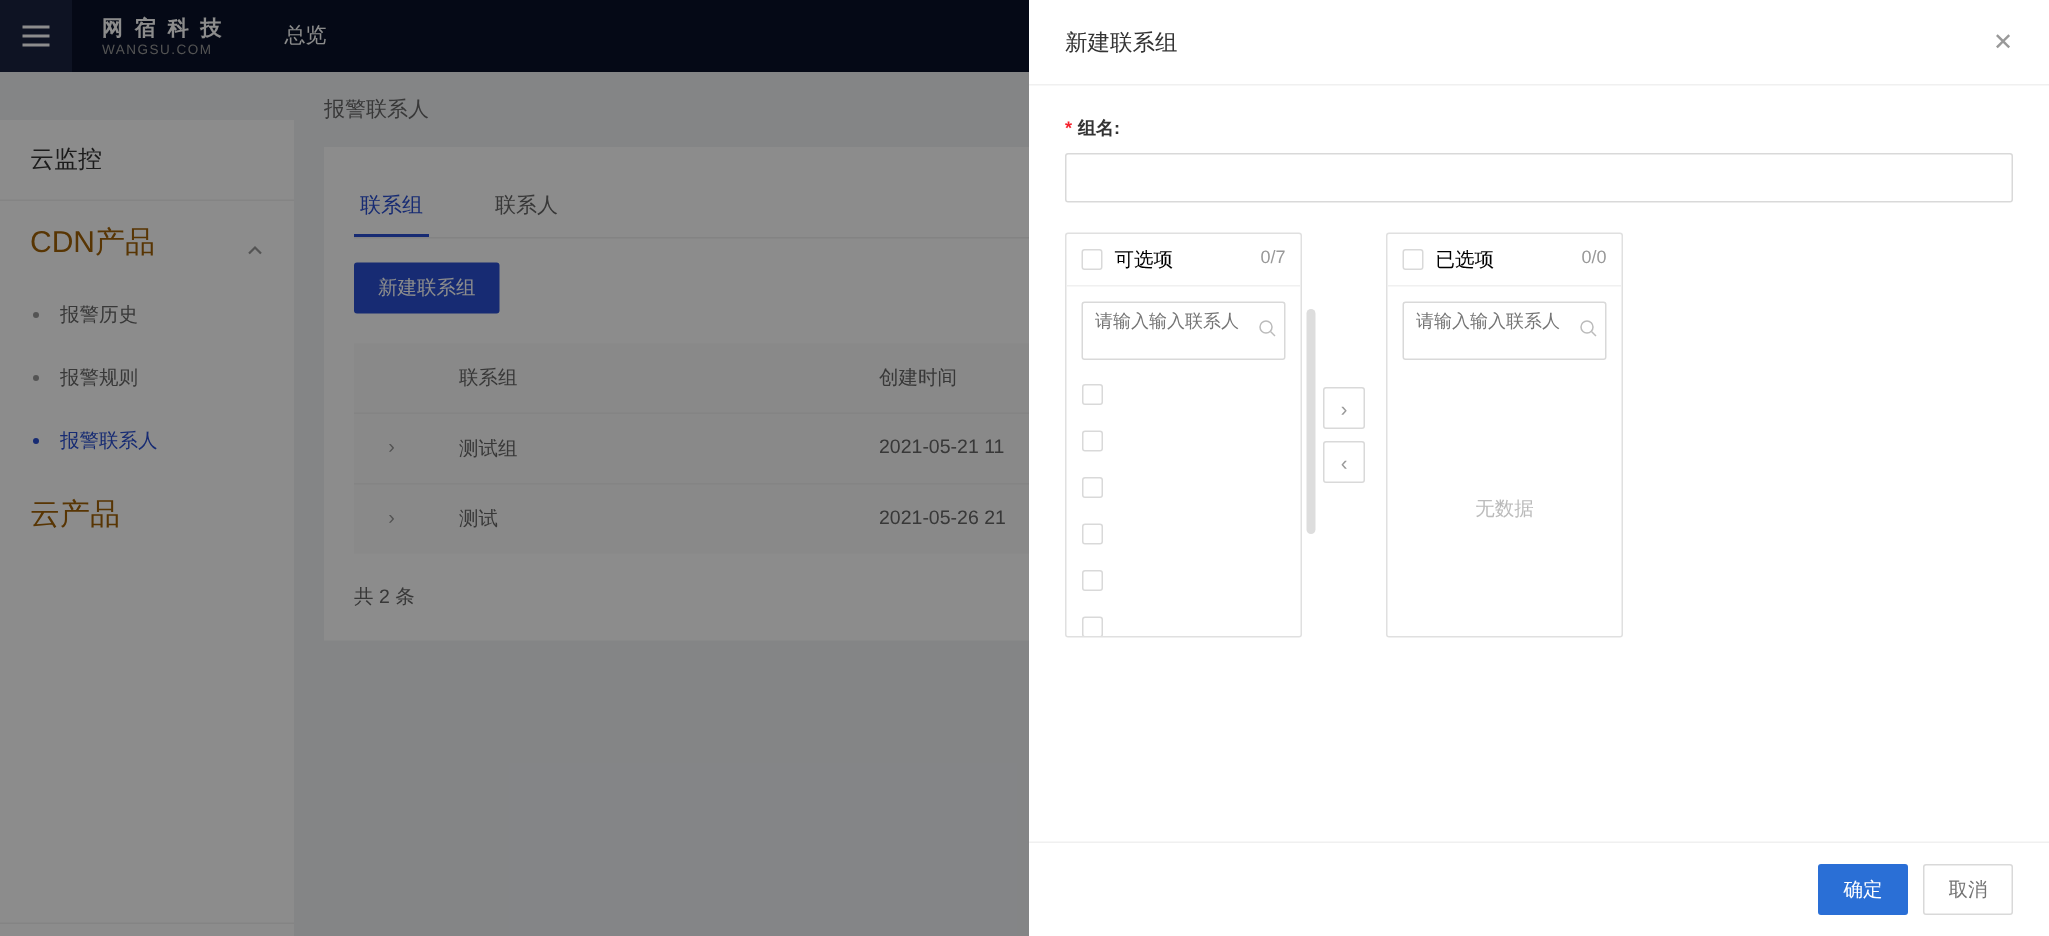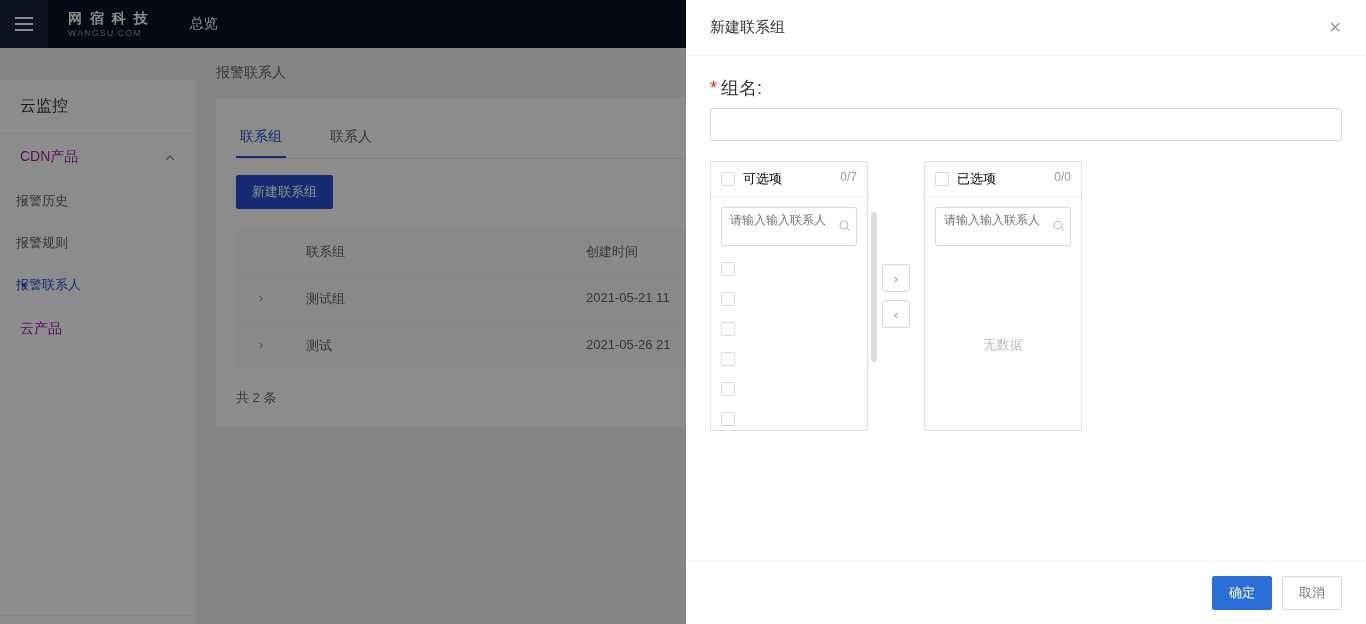--- a/index.html
+++ b/index.html
@@ -9,25 +9,25 @@
 .menu-btn { width: 48px; height: 48px; background: #1a2340; display: flex; align-items: center; justify-content: center; cursor: pointer; }
 .menu-icon { display: flex; flex-direction: column; gap: 4px; }
 .menu-icon span { width: 18px; height: 2px; background: #fff; }
 .logo { margin-left: 20px; display: flex; flex-direction: column; justify-content: center; }
 .logo-cn { font-size: 14px; letter-spacing: 2px; font-weight: bold; }
 .logo-en { font-size: 9px; letter-spacing: 1px; color: #999; }
 .header-title { margin-left: 40px; font-size: 14px; }
 
 .sidebar { position: absolute; left: 0; top: 48px; width: 196px; height: calc(100% - 48px); background: #fff; margin-top: 32px; }
 .sidebar-title { padding: 16px 20px; font-size: 16px; color: #333; border-bottom: 1px solid #f0f0f0; }
-.sidebar-item { padding: 14px 20px; font-size: 14px; color: #a21caf; display: flex; align-items: center; justify-content: space-between; cursor: pointer; }
+.sidebar-item { padding: 14px 20px; font-size: 20px; color: #a16207; display: flex; align-items: center; justify-content: space-between; cursor: pointer; }
 .sidebar-item.expandable { }
 .chevron { width: 12px; height: 12px; display: inline-block; }
 .chevron svg { width: 100%; height: 100%; }
-.sub-item { padding: 12px 20px 12px 16px; font-size: 13px; color: #666; cursor: pointer; position: relative; }
+.sub-item { padding: 12px 20px 12px 40px; font-size: 13px; color: #666; cursor: pointer; position: relative; }
 .sub-item::before { content: ""; position: absolute; left: 22px; top: 50%; width: 4px; height: 4px; background: #999; border-radius: 50%; transform: translateY(-50%); }
 .sub-item.active { color: #2a4fd1; }
 .sub-item.active::before { background: #2a4fd1; }
 .sidebar-collapse { position: absolute; bottom: 0; left: 0; width: 196px; padding: 12px 16px; font-size: 14px; color: #999; cursor: pointer; border-top: 1px solid #f0f0f0; }
 
 .content { position: absolute; left: 196px; top: 48px; right: 0; bottom: 0; background: #f0f2f5; }
 .breadcrumb { padding: 16px 20px; font-size: 14px; color: #666; }
 .panel { margin: 0 20px 20px; background: #fff; padding: 20px; }
 .tabs { border-bottom: 1px solid #eee; display: flex; gap: 40px; }
 .tab { padding: 10px 4px; font-size: 14px; color: #666; cursor: pointer; border-bottom: 2px solid transparent; }
@@ -44,21 +44,21 @@
 .expand-arrow { cursor: pointer; color: #999; }
 .pagination { margin-top: 20px; font-size: 13px; color: #666; }
 
 .overlay { position: absolute; inset: 0; background: rgba(0,0,0,0.45); }
 
 .drawer { position: absolute; right: 0; top: 0; width: 680px; height: 100%; background: #fff; display: flex; flex-direction: column; }
 .drawer-header { padding: 18px 24px; display: flex; justify-content: space-between; align-items: center; border-bottom: 1px solid #f0f0f0; }
 .drawer-title { font-size: 15px; color: #333; }
 .close-x { font-size: 16px; color: #999; cursor: pointer; }
 .drawer-body { flex: 1; padding: 20px 24px; overflow: auto; }
-.form-label { font-size: 18px; color: #333; margin-bottom: 8px; }
+.form-label { font-size: 12px; color: #333; margin-bottom: 8px; font-weight: bold; }
 .required { color: #f5222d; margin-right: 4px; }
 .text-input { width: 100%; padding: 8px 10px; border: 1px solid #d9d9d9; border-radius: 2px; font-size: 13px; margin-bottom: 20px; }
 
 .transfer { display: flex; align-items: center; gap: 14px; }
 .transfer-panel { width: 158px; border: 1px solid #e0e0e0; border-radius: 2px; height: 270px; display: flex; flex-direction: column; }
 .transfer-head { padding: 8px 10px; display: flex; justify-content: space-between; border-bottom: 1px solid #f0f0f0; font-size: 13px; }
 .transfer-head-left { display: flex; align-items: center; gap: 8px; }
 .chk { width: 14px; height: 14px; border: 1px solid #d9d9d9; border-radius: 2px; display: inline-block; }
 .transfer-count { color: #999; font-size: 12px; }
 .transfer-search { margin: 10px; }

